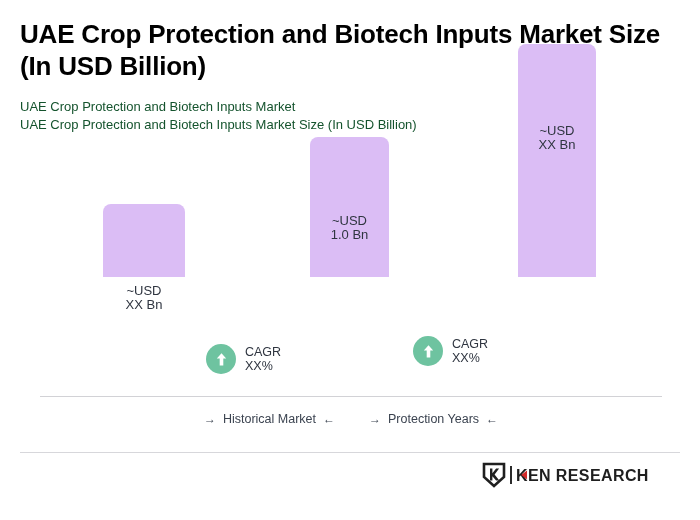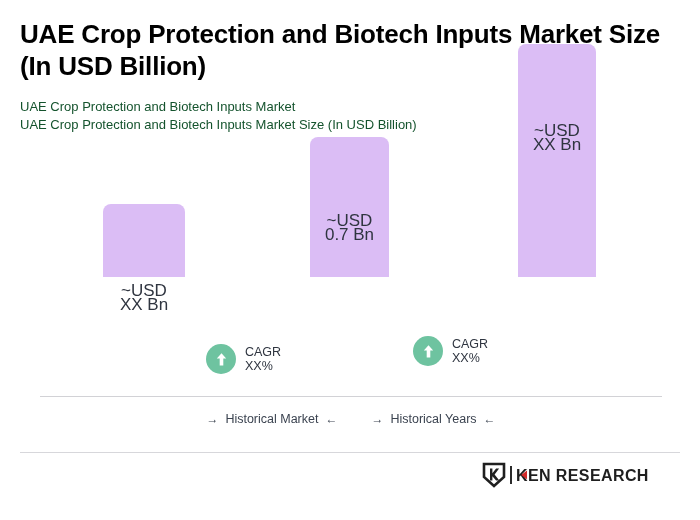--- a/index.html
+++ b/index.html
@@ -72,21 +72,21 @@
     background: #dbbdf5;
     border-top-left-radius: 8px;
     border-top-right-radius: 8px;
   }
   .bar-1 { left: 103px; width: 82px; height: 73px; }
   .bar-2 { left: 310px; width: 79px; height: 140px; }
   .bar-3 { left: 518px; width: 78px; height: 233px; }
 
   .bar-label {
     position: absolute;
-    font-size: 17px;
+    font-size: 13px;
     line-height: 14px;
     color: #2f3540;
     text-align: center;
     white-space: nowrap;
   }
   .bar-label span { display: block; }
   .label-1 { left: 103px; width: 82px; top: 284px; }
   .label-2 { left: 310px; width: 79px; top: 214px; }
   .label-3 { left: 518px; width: 78px; top: 124px; }
 
@@ -192,21 +192,21 @@
     <div class="bar bar-1"></div>
     <div class="bar bar-2"></div>
     <div class="bar bar-3"></div>
 
     <div class="bar-label label-1">
       <span>~USD</span>
       <span>XX Bn</span>
     </div>
     <div class="bar-label label-2">
       <span>~USD</span>
-      <span>0.7 Bn</span>
+      <span>1.0 Bn</span>
     </div>
     <div class="bar-label label-3">
       <span>~USD</span>
       <span>XX Bn</span>
     </div>
 
     <div class="cagr cagr-1">
       <div class="cagr-circle">
         <svg width="13" height="15" viewBox="0 0 13 15" aria-hidden="true">
           <path d="M6.5 1.2 L11.2 6.6 L8.3 6.6 L8.3 13.6 L4.7 13.6 L4.7 6.6 L1.8 6.6 Z" fill="#ffffff"></path>
@@ -231,21 +231,21 @@
     </div>
 
     <div class="years-row">
       <span class="years-seg">
         <span class="arrow">→</span>
         <span>Historical Market</span>
         <span class="arrow">←</span>
       </span>
       <span class="years-seg">
         <span class="arrow">→</span>
-        <span>Historical Years</span>
+        <span>Protection Years</span>
         <span class="arrow">←</span>
       </span>
     </div>
 
   </div>
 
   <div class="footer-divider"></div>
 
 
   <div class="logo">

